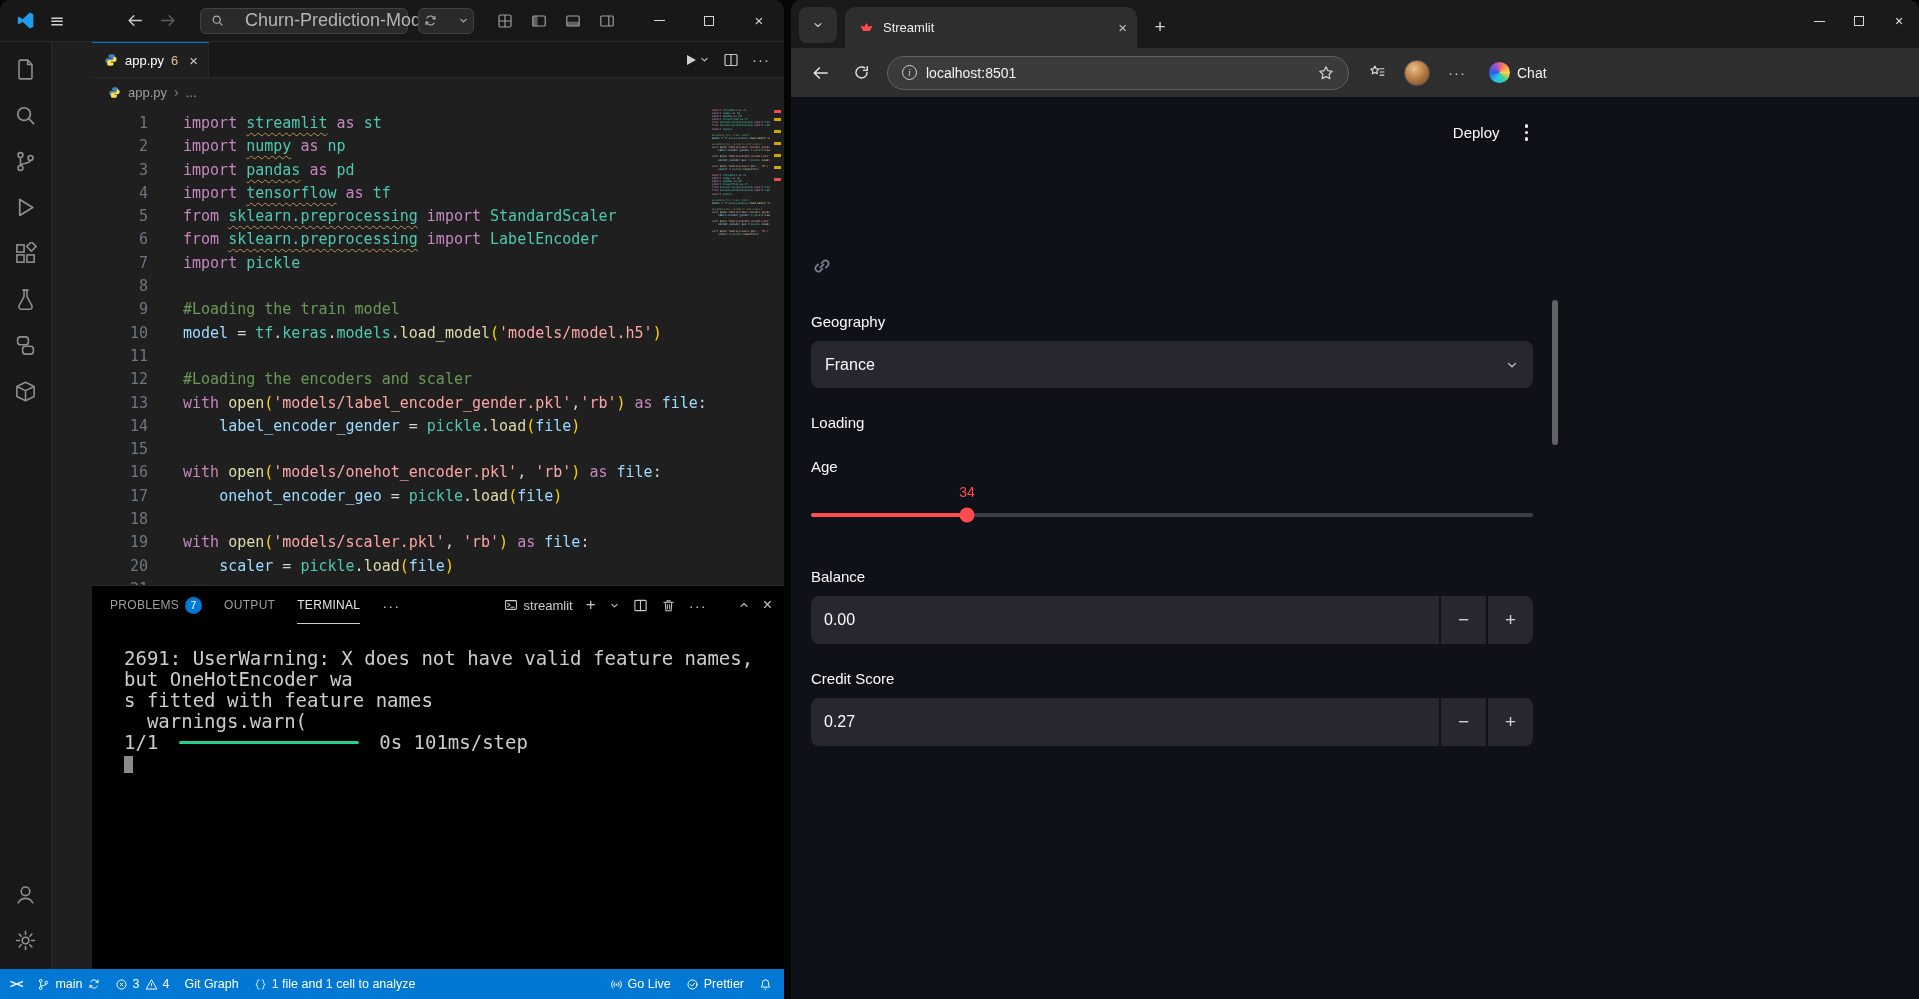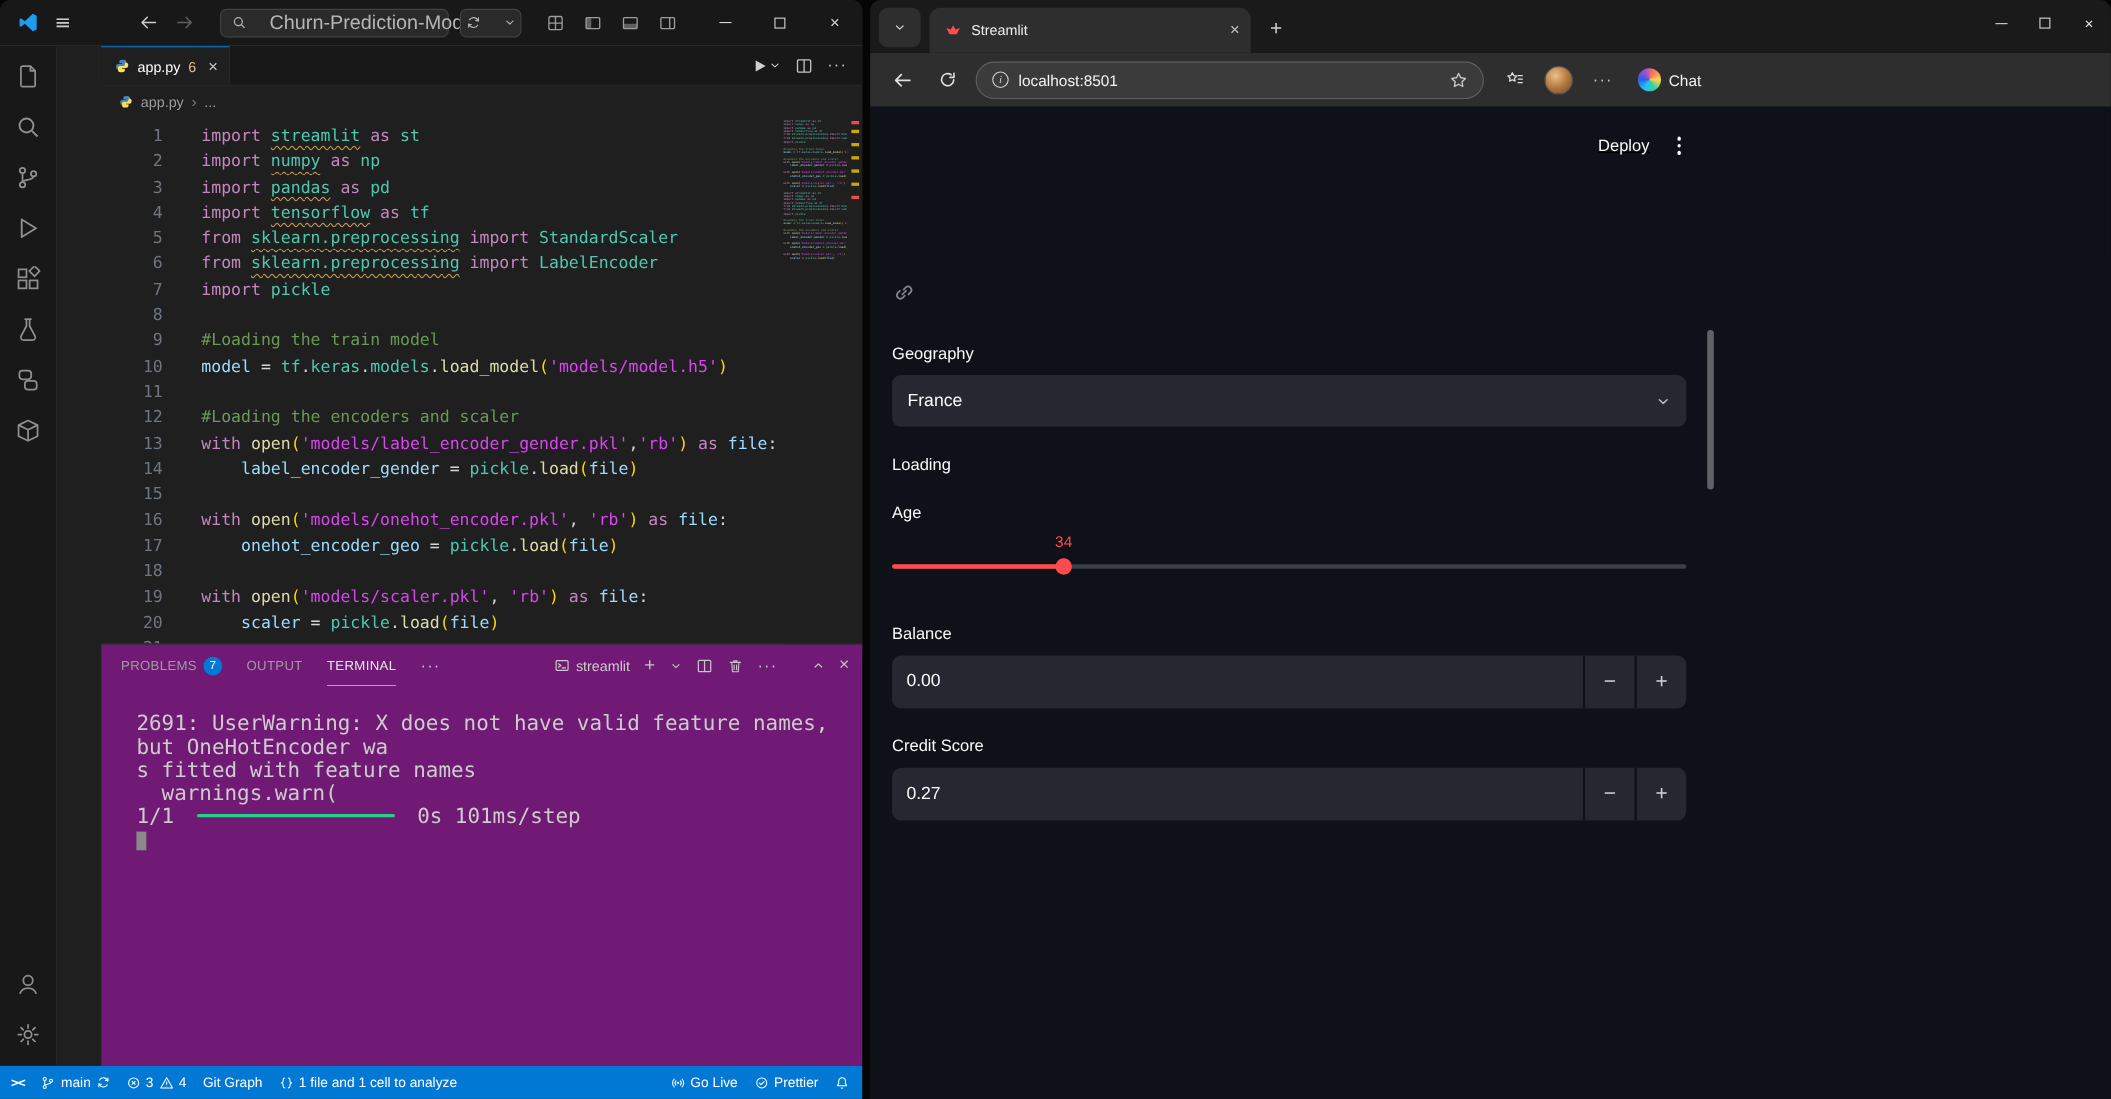--- a/index.html
+++ b/index.html
@@ -42,27 +42,27 @@
   .breadcrumbs { height:28px; flex:none; display:flex; align-items:center; gap:7px; padding-left:16px; font-size:13px; color:#9d9d9d; }
   .bc-sep { color:#7a7a7a; font-size:14px; }
 
   .code-wrap { flex:1; position:relative; overflow:hidden; min-height:0; }
   .code-lines { position:absolute; inset:0; padding-top:6px; font-family:"DejaVu Sans Mono",monospace; font-size:15px; line-height:23.3px; white-space:pre; }
   .code-line { display:flex; height:23.3px; }
   .ln { flex:none; width:56px; text-align:right; color:#6e7681; }
   .code-text { margin-left:35px; }
   .tk-kw{color:#c586c0} .tk-mod{color:#4ec9b0} .tk-cls{color:#4ec9b0}
   .tk-modw{color:#4ec9b0; text-decoration:underline; text-decoration-style:wavy; text-decoration-color:#c09553; text-decoration-thickness:1px; text-underline-offset:4px;}
-  .tk-fn{color:#dcdcaa} .tk-str{color:#d946ef} .tk-com{color:#6a9955} .tk-var{color:#9cdcfe} .tk-pun{color:#d4d4d4} .tk-br{color:#ffd700}
+  .tk-fn{color:#dcdcaa} .tk-str{color:#fca5a5} .tk-com{color:#6a9955} .tk-var{color:#9cdcfe} .tk-pun{color:#d4d4d4} .tk-br{color:#ffd700}
   .minimap { position:absolute; top:0; right:14px; width:58px; bottom:0; background:#1f1f1f; overflow:hidden; font-family:"DejaVu Sans Mono",monospace; font-size:2.6px; line-height:3.1px; white-space:pre; padding-top:3px; }
   .mini-line { height:3.1px; overflow:hidden; }
   .ruler { position:absolute; top:0; right:0; width:14px; bottom:0; background:#1f1f1f; }
   .ruler-mark { position:absolute; right:3px; width:7px; height:3px; }
 
-  .panel { flex:none; height:384px; background:#701a75; border-top:1px solid #2a2a2a; display:flex; flex-direction:column; }
+  .panel { flex:none; height:384px; background:#000000; border-top:1px solid #2a2a2a; display:flex; flex-direction:column; }
   .panel-header { height:38px; flex:none; display:flex; align-items:center; justify-content:space-between; padding:0 12px 0 18px; }
   .panel-tabs { display:flex; align-items:center; gap:22px; font-size:12px; color:#9d9d9d; letter-spacing:.3px; height:100%; }
   .panel-tab { display:flex; align-items:center; gap:6px; height:100%; }
   .panel-tab.active { color:#e7e7e7; box-shadow:inset 0 -1px 0 #cccccc; }
   .badge { min-width:17px; height:17px; border-radius:9px; background:#0078d4; color:#fff; font-size:10.5px; display:flex; align-items:center; justify-content:center; padding:0 3px; }
   .panel-actions { display:flex; align-items:center; gap:13px; color:#c5c5c5; }
   .term-chip { display:flex; align-items:center; gap:6px; font-size:13px; color:#cccccc; }
   .terminal { flex:1; padding:24px 0 0 32px; font-family:"DejaVu Sans Mono",monospace; font-size:19px; line-height:21px; color:#cccccc; white-space:pre-wrap; }
   .term-bar { display:inline-block; width:180px; height:3px; vertical-align:middle; margin:0 9px 2px 9px; border-radius:2px; background:#23d18b; }
   .term-cursor { width:9px; height:17px; background:#8a8a8a; margin-top:3px; }

